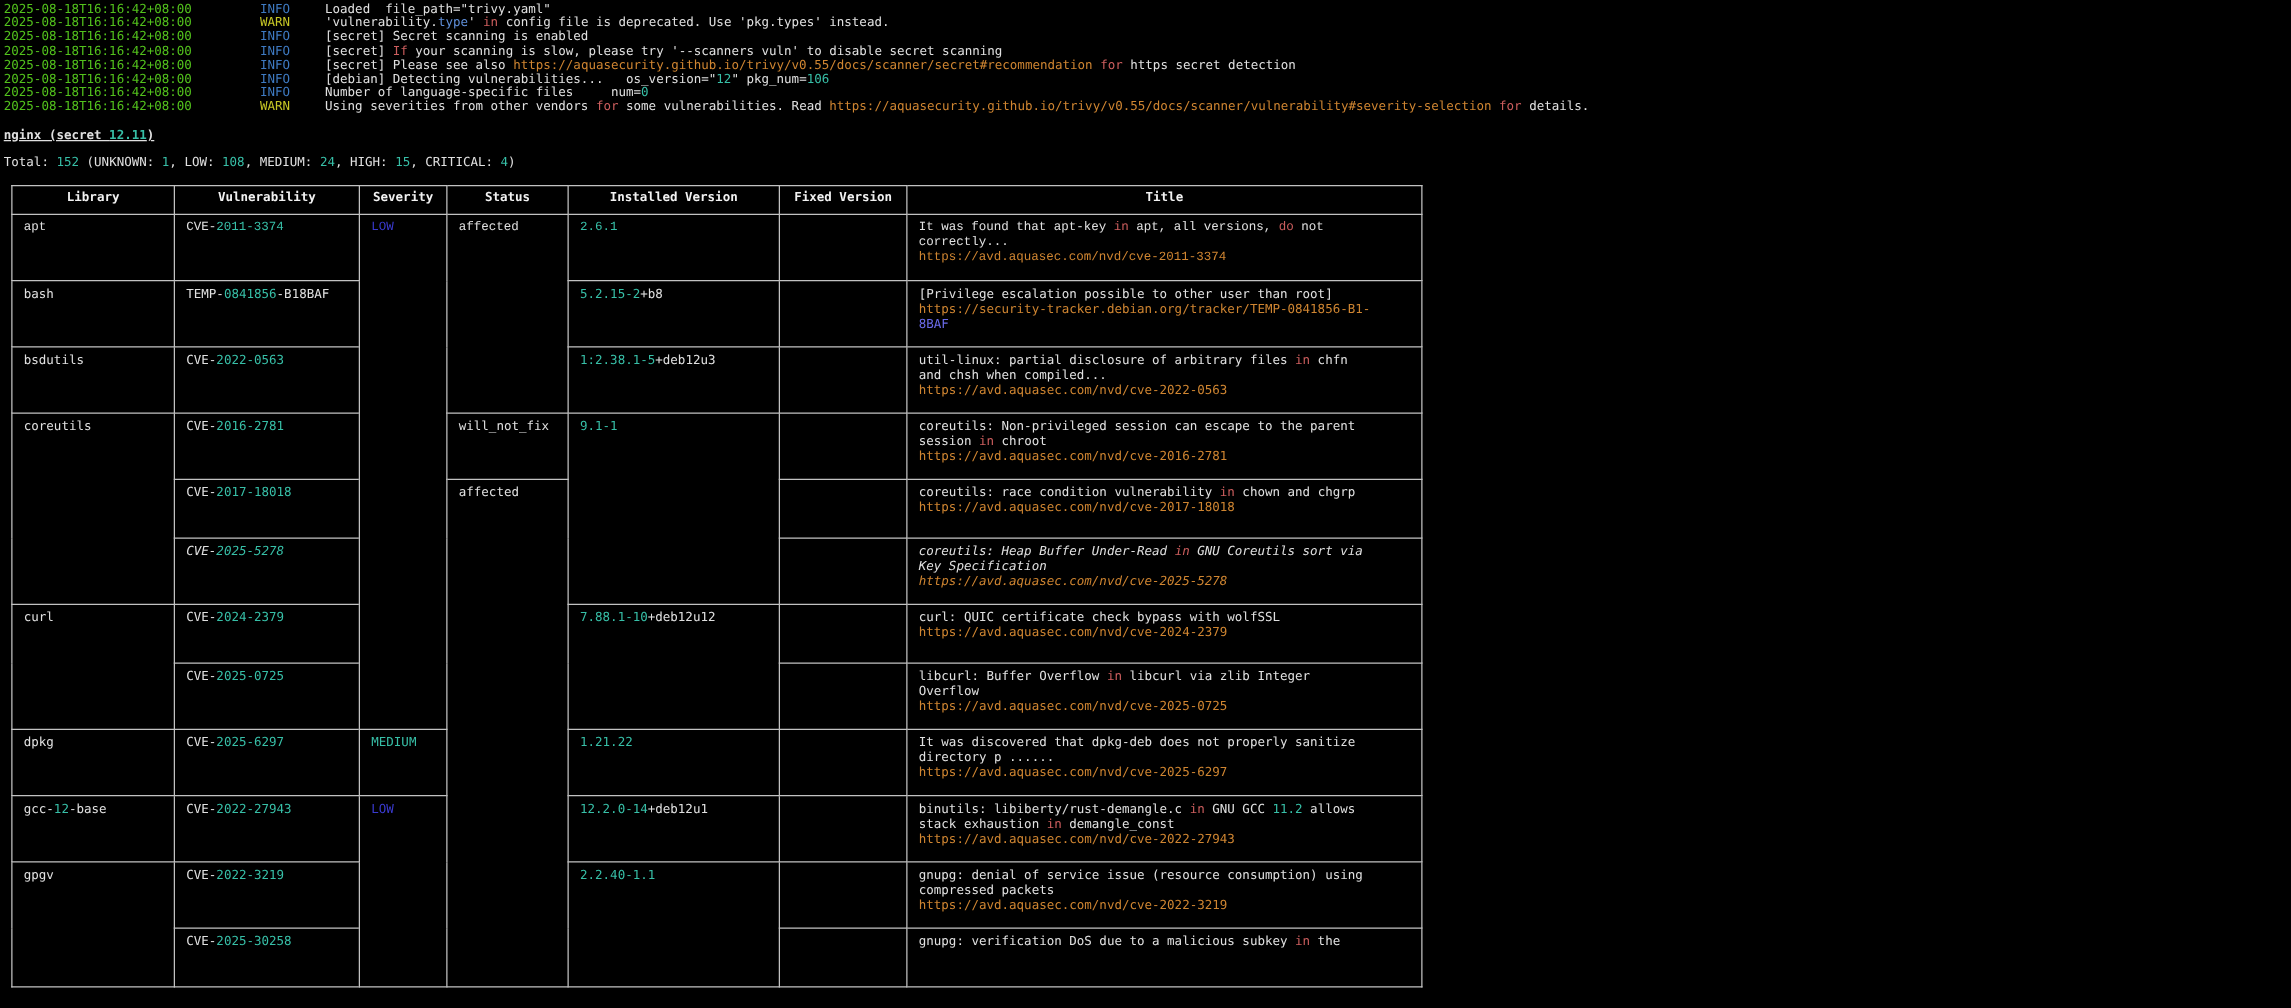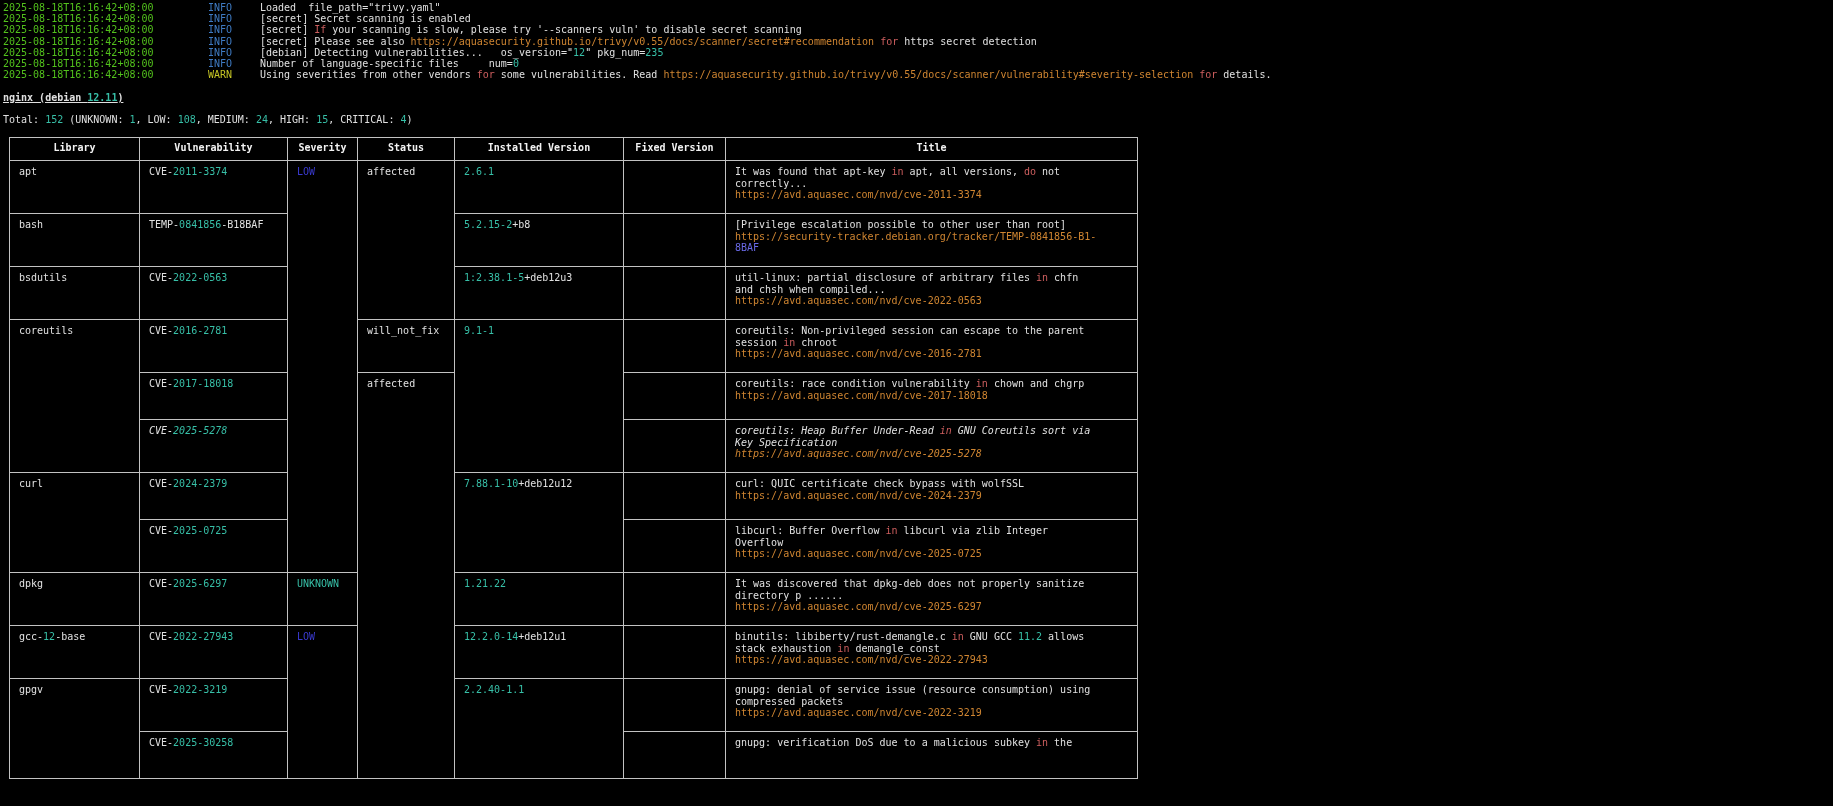--- a/index.html
+++ b/index.html
@@ -28,29 +28,30 @@
        padding:5px 6px 11px 9px;white-space:pre;overflow:hidden;}
   table.vuln th{font-weight:bold;text-align:center;color:#f2f2f2;height:14px;padding:4px 2px;}
   table.vuln td div{line-height:11.6px;}
 </style>
 </head>
 <body>
 
 <div class="term">
   <div id="loglines">
       <div class="logline"><span class="ts">2025-08-18T16:16:42+08:00</span><span class="level INFO">INFO</span><span class="msg"><span>Loaded  file_path="trivy.yaml"</span></span></div>
+      <div class="logline"><span class="ts">2025-08-18T16:16:42+08:00</span><span class="level WARN">WARN</span><span class="msg"><span>'vulnerability.</span><span class="c-lblue">type</span><span>' </span><span class="c-red">in</span><span> config file is deprecated. Use 'pkg.types' instead.</span></span></div>
       <div class="logline"><span class="ts">2025-08-18T16:16:42+08:00</span><span class="level INFO">INFO</span><span class="msg"><span>[secret] Secret scanning is enabled</span></span></div>
       <div class="logline"><span class="ts">2025-08-18T16:16:42+08:00</span><span class="level INFO">INFO</span><span class="msg"><span>[secret] </span><span class="c-red">If</span><span> your scanning is slow, please try '--scanners vuln' to disable secret scanning</span></span></div>
       <div class="logline"><span class="ts">2025-08-18T16:16:42+08:00</span><span class="level INFO">INFO</span><span class="msg"><span>[secret] Please see also </span><span class="c-url">https://aquasecurity.github.io/trivy/v0.55/docs/scanner/secret#recommendation</span><span> </span><span class="c-red">for</span><span> https secret detection</span></span></div>
-      <div class="logline"><span class="ts">2025-08-18T16:16:42+08:00</span><span class="level INFO">INFO</span><span class="msg"><span>[debian] Detecting vulnerabilities...   os_version="</span><span class="c-teal">12</span><span>" pkg_num=</span><span class="c-teal">235</span></span></div>
+      <div class="logline"><span class="ts">2025-08-18T16:16:42+08:00</span><span class="level INFO">INFO</span><span class="msg"><span>[debian] Detecting vulnerabilities...   os_version="</span><span class="c-teal">12</span><span>" pkg_num=</span><span class="c-teal">106</span></span></div>
       <div class="logline"><span class="ts">2025-08-18T16:16:42+08:00</span><span class="level INFO">INFO</span><span class="msg"><span>Number of language-specific files     num=</span><span class="c-teal">0</span></span></div>
       <div class="logline"><span class="ts">2025-08-18T16:16:42+08:00</span><span class="level WARN">WARN</span><span class="msg"><span>Using severities from other vendors </span><span class="c-red">for</span><span> some vulnerabilities. Read </span><span class="c-url">https://aquasecurity.github.io/trivy/v0.55/docs/scanner/vulnerability#severity-selection</span><span> </span><span class="c-red">for</span><span> details.</span></span></div>
     </div>
   <div class="gap"></div>
-  <div class="target-title" id="target-title"><span>nginx (debian </span><span class="c-teal">12.11</span><span>)</span></div>
+  <div class="target-title" id="target-title"><span>nginx (secret </span><span class="c-teal">12.11</span><span>)</span></div>
   <div class="gap"></div>
   <div class="totalline" id="total-line"><span>Total: </span><span class="c-teal">152</span><span> (UNKNOWN: </span><span class="c-teal">1</span><span>, LOW: </span><span class="c-teal">108</span><span>, MEDIUM: </span><span class="c-teal">24</span><span>, HIGH: </span><span class="c-teal">15</span><span>, CRITICAL: </span><span class="c-teal">4</span><span>)</span></div>
 
   <table class="vuln" id="vuln-table">
     <colgroup>
       <col style="width:130px">
         <col style="width:148px">
         <col style="width:70px">
       <col style="width:97px">
         <col style="width:169px">
@@ -62,21 +63,21 @@
           <th>Library</th>
           <th>Vulnerability</th>
           <th>Severity</th>
           <th>Status</th>
           <th>Installed Version</th>
           <th>Fixed Version</th>
           <th>Title</th>
         </tr>
       </thead>
     <tbody id="vuln-body">
-        <tr style="height: 53px;">
+        <tr style="height: 53px; font-family: Liberation Mono, monospace;">
           <td><div><span>apt</span></div></td>
           <td><div><span>CVE-</span><span class="c-teal">2011-3374</span></div></td>
           <td rowspan="8"><div><span class="c-blue">LOW</span></div></td>
           <td rowspan="3"><div><span>affected</span></div></td>
           <td><div><span class="c-teal">2.6.1</span></div></td>
           <td></td>
           <td><div><span>It was found that apt-key </span><span class="c-red">in</span><span> apt, all versions, </span><span class="c-red">do</span><span> not</span></div><div><span>correctly...</span></div><div><span class="c-url">https://avd.aquasec.com/nvd/cve-2011-3374</span></div></td>
         </tr>
         <tr style="height: 53px;">
           <td><div><span>bash</span></div></td>
@@ -119,21 +120,21 @@
           <td><div><span>curl: QUIC certificate check bypass with wolfSSL</span></div><div><span class="c-url">https://avd.aquasec.com/nvd/cve-2024-2379</span></div></td>
         </tr>
         <tr style="height: 53px;">
           <td><div><span>CVE-</span><span class="c-teal">2025-0725</span></div></td>
           <td></td>
           <td><div><span>libcurl: Buffer Overflow </span><span class="c-red">in</span><span> libcurl via zlib Integer</span></div><div><span>Overflow</span></div><div><span class="c-url">https://avd.aquasec.com/nvd/cve-2025-0725</span></div></td>
         </tr>
         <tr style="height: 53px;">
           <td><div><span>dpkg</span></div></td>
           <td><div><span>CVE-</span><span class="c-teal">2025-6297</span></div></td>
-          <td><div><span class="c-teal">UNKNOWN</span></div></td>
+          <td><div><span class="c-teal">MEDIUM</span></div></td>
           <td><div><span class="c-teal">1.21.22</span></div></td>
           <td></td>
           <td><div><span>It was discovered that dpkg-deb does not properly sanitize</span></div><div><span>directory p ......</span></div><div><span class="c-url">https://avd.aquasec.com/nvd/cve-2025-6297</span></div></td>
         </tr>
         <tr style="height: 53px;">
           <td><div><span>gcc-</span><span class="c-teal">12</span><span>-base</span></div></td>
           <td><div><span>CVE-</span><span class="c-teal">2022-27943</span></div></td>
           <td rowspan="3"><div><span class="c-blue">LOW</span></div></td>
           <td><div><span class="c-teal">12.2.0-14</span><span>+deb12u1</span></div></td>
           <td></td>

